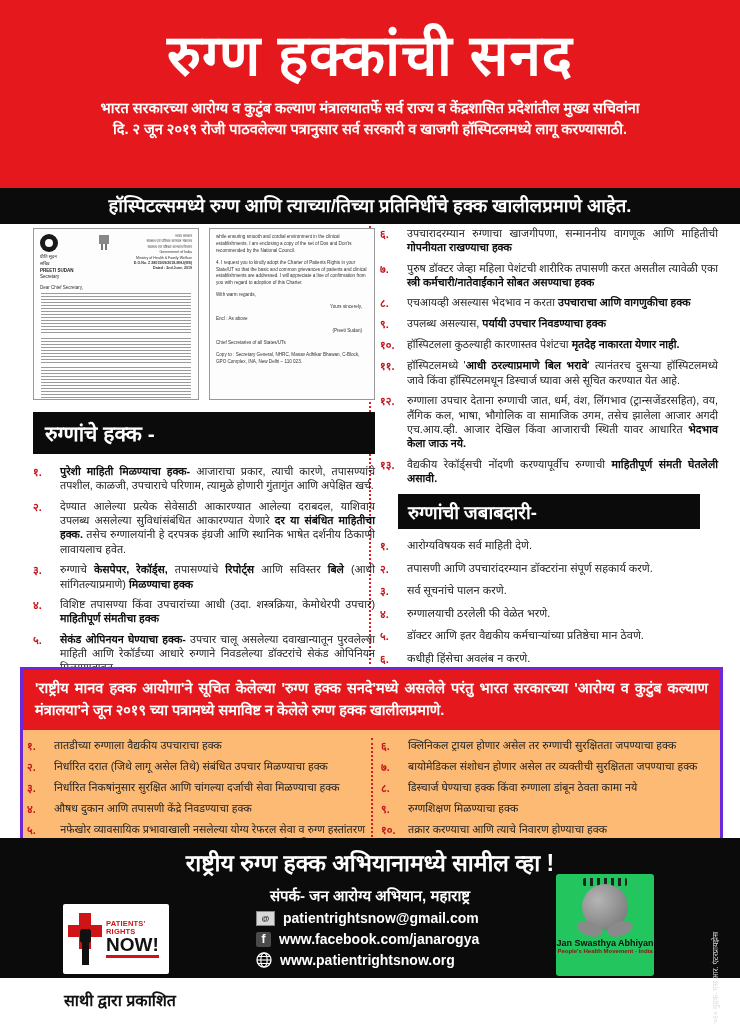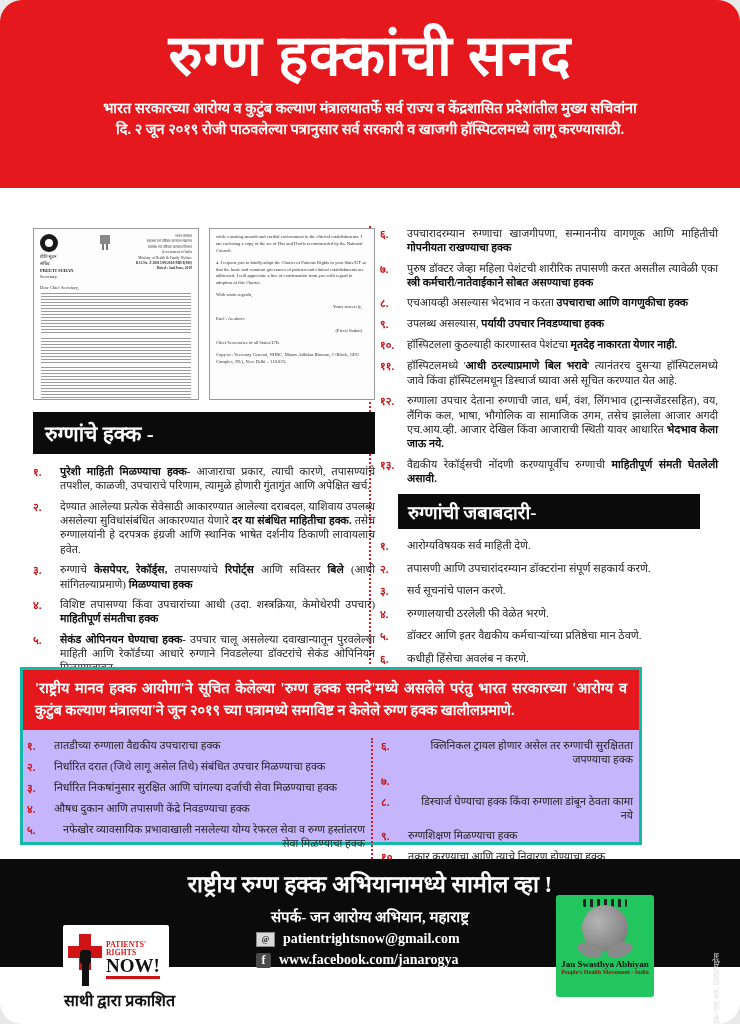--- a/index.html
+++ b/index.html
@@ -1,17 +1,17 @@
 <!DOCTYPE html>
 <html><head>
 <meta charset="utf-8">
 <style>
   html,body{margin:0;padding:0;background:#e9e9e9;}
   .page{position:relative;width:740px;height:1024px;background:#fff;margin:0 auto;overflow:hidden;
-        font-family:Liberation Serif, serif;color:#1c1c1c;border-radius:22px;}
+        font-family:Liberation Sans, sans-serif;color:#1c1c1c;}
   
   .header{position:absolute;top:0;left:0;width:740px;height:188px;background:#e5191d;text-align:center;color:#fff;}
   .title{padding-top:26px;font-size:57px;font-weight:800;line-height:1.05;letter-spacing:1px;}
   .sub{font-size:14.5px;font-weight:700;line-height:1.45;}
   .sub.first{margin-top:12px;}
   .blackbar{position:absolute;top:188px;left:0;width:740px;height:36px;background:#0b0b0b;color:#fff;
             font-size:18.5px;font-weight:700;text-align:center;line-height:36px;}
   
   .main{position:absolute;top:224px;left:0;width:740px;height:443px;}
   .col-divider{position:absolute;left:369px;top:2px;height:438px;border-left:2px dotted #d81f24;}
@@ -39,31 +39,31 @@
   .sec-head{background:#0b0b0b;color:#fff;font-weight:700;font-size:21px;padding:7px 12px;margin:12px 0 10px;}
   .sec-head.small{font-size:18.5px;padding:5px 10px;margin:9px 18px 9px;}
   
   .li-row{display:flex;gap:6px;margin-bottom:6px;}
   .li-num{color:#c3161c;font-weight:700;min-width:21px;font-size:11px;flex:none;}
   .li-text{font-size:10.8px;line-height:1.33;color:#222;text-align:justify;}
   .li-text .b{font-weight:700;color:#0f0f0f;}
   .resp .li-row{margin-bottom:7.5px;}
   .resp .li-text{font-size:11px;}
   
-  .excluded{position:absolute;top:667px;left:20px;width:622px;height:178px;border:3px solid #14b8a6;
-            box-sizing:border-box;background:#c4b5fd;}
+  .excluded{position:absolute;top:667px;left:20px;width:703px;height:178px;border:3px solid #6d28d9;
+            box-sizing:border-box;background:#fdba74;}
   .exc-banner{background:#e5191d;color:#fff;font-weight:700;font-size:14.5px;line-height:1.55;
               padding:7px 12px 8px;text-align:justify;}
   .exc-cols{position:relative;display:flex;padding:8px 6px 0 4px;}
   .exc-l{width:338px;padding-right:6px;}
   .exc-div{border-left:2px dotted #d81f24;}
   .exc-r{flex:1;padding-left:8px;}
   .exc-cols .li-text{text-align:right;}
   
-  .footer{position:absolute;top:859px;left:0;width:740px;height:108px;background:#0b0b0b;color:#fff;}
+  .footer{position:absolute;top:838px;left:0;width:740px;height:140px;background:#0b0b0b;color:#fff;}
   .f-head{text-align:center;font-size:23px;font-weight:700;padding-top:8px;}
   .f-contact{text-align:center;font-size:15px;font-weight:700;margin-top:7px;}
   .f-links{position:absolute;left:256px;top:72px;display:flex;flex-direction:column;gap:5px;}
   .f-row{display:flex;align-items:center;gap:8px;font-size:14px;font-weight:700;}
   .ic{flex:none;display:flex;align-items:center;justify-content:center;}
   .ic-mail{width:17px;height:13px;background:#d8d8d8;border:1px solid #888;color:#222;font-size:8px;font-weight:700;}
   .ic-fb{width:15px;height:15px;background:#4a4a4a;color:#fff;font-size:12px;font-weight:800;border-radius:2px;}
   .ic-globe{width:16px;height:16px;}
   
   .logo-prn{position:absolute;left:63px;top:66px;width:106px;height:70px;background:#fff;border-radius:2px;
@@ -97,20 +97,21 @@
 <body>
 
 <div class="page">
 
   <div class="header">
     <div class="title">रुग्ण हक्कांची सनद</div>
     <div class="sub first">भारत सरकारच्या आरोग्य व कुटुंब कल्याण मंत्रालयातर्फे सर्व राज्य व केंद्रशासित प्रदेशांतील मुख्य सचिवांना</div>
     <div class="sub">दि. २ जून २०१९ रोजी पाठवलेल्या पत्रानुसार सर्व सरकारी व खाजगी हॉस्पिटलमध्ये लागू करण्यासाठी.</div>
   </div>
 
+  <div class="blackbar">हॉस्पिटल्समध्ये रुग्ण आणि त्याच्या/तिच्या प्रतिनिधींचे हक्क खालीलप्रमाणे आहेत.</div>
 
   <div class="main">
     <div class="col-divider"></div>
 
     <div class="col-l">
 
       <div class="letters">
         <div class="letter">
           <div class="l1-top">
             <div>
@@ -266,20 +267,21 @@
           </div>
         </div>
       <div class="exc-div"></div>
       <div class="exc-r">
           <div class="li-row">
             <span class="li-num">६.</span>
             <span class="li-text"><span>क्लिनिकल ट्रायल होणार असेल तर रुग्णाची सुरक्षितता जपण्याचा हक्क</span></span>
           </div>
           <div class="li-row">
             <span class="li-num">७.</span>
+            <span class="li-text"><span>बायोमेडिकल संशोधन होणार असेल तर व्यक्तीची सुरक्षितता जपण्याचा हक्क</span></span>
           </div>
           <div class="li-row">
             <span class="li-num">८.</span>
             <span class="li-text"><span>डिस्चार्ज घेण्याचा हक्क किंवा रुग्णाला डांबून ठेवता कामा नये</span></span>
           </div>
           <div class="li-row">
             <span class="li-num">९.</span>
             <span class="li-text"><span>रुग्णशिक्षण मिळण्याचा हक्क</span></span>
           </div>
           <div class="li-row">

